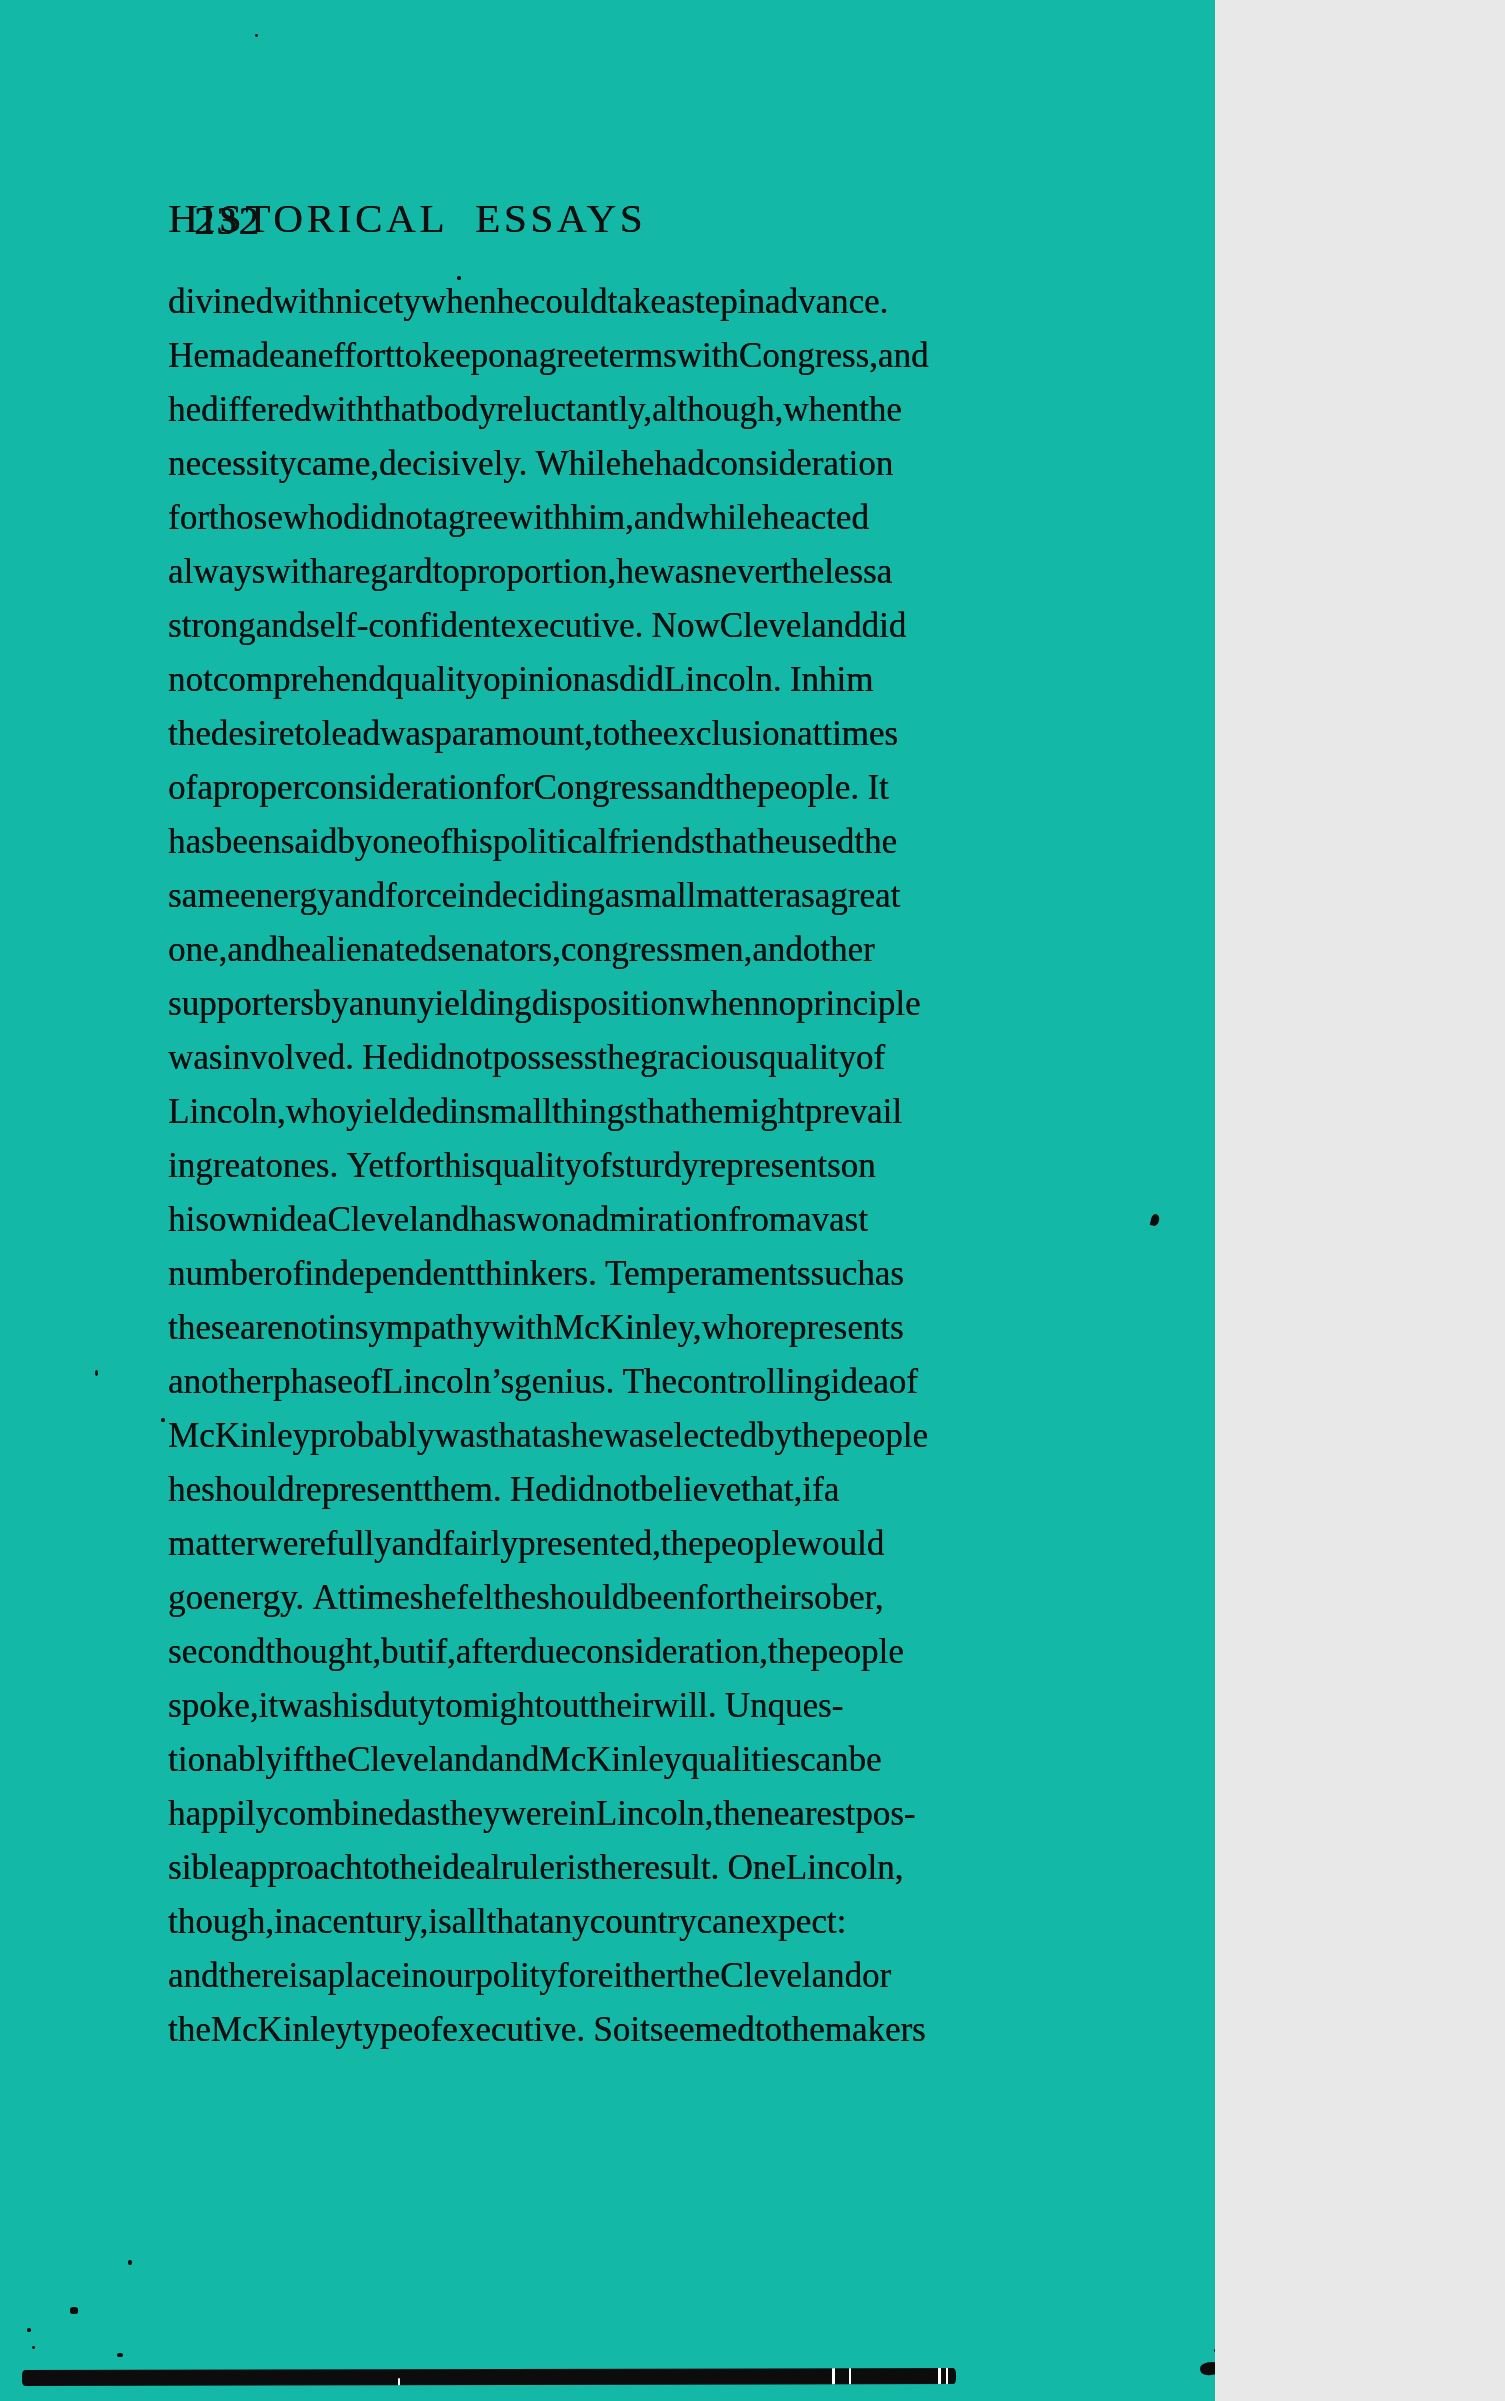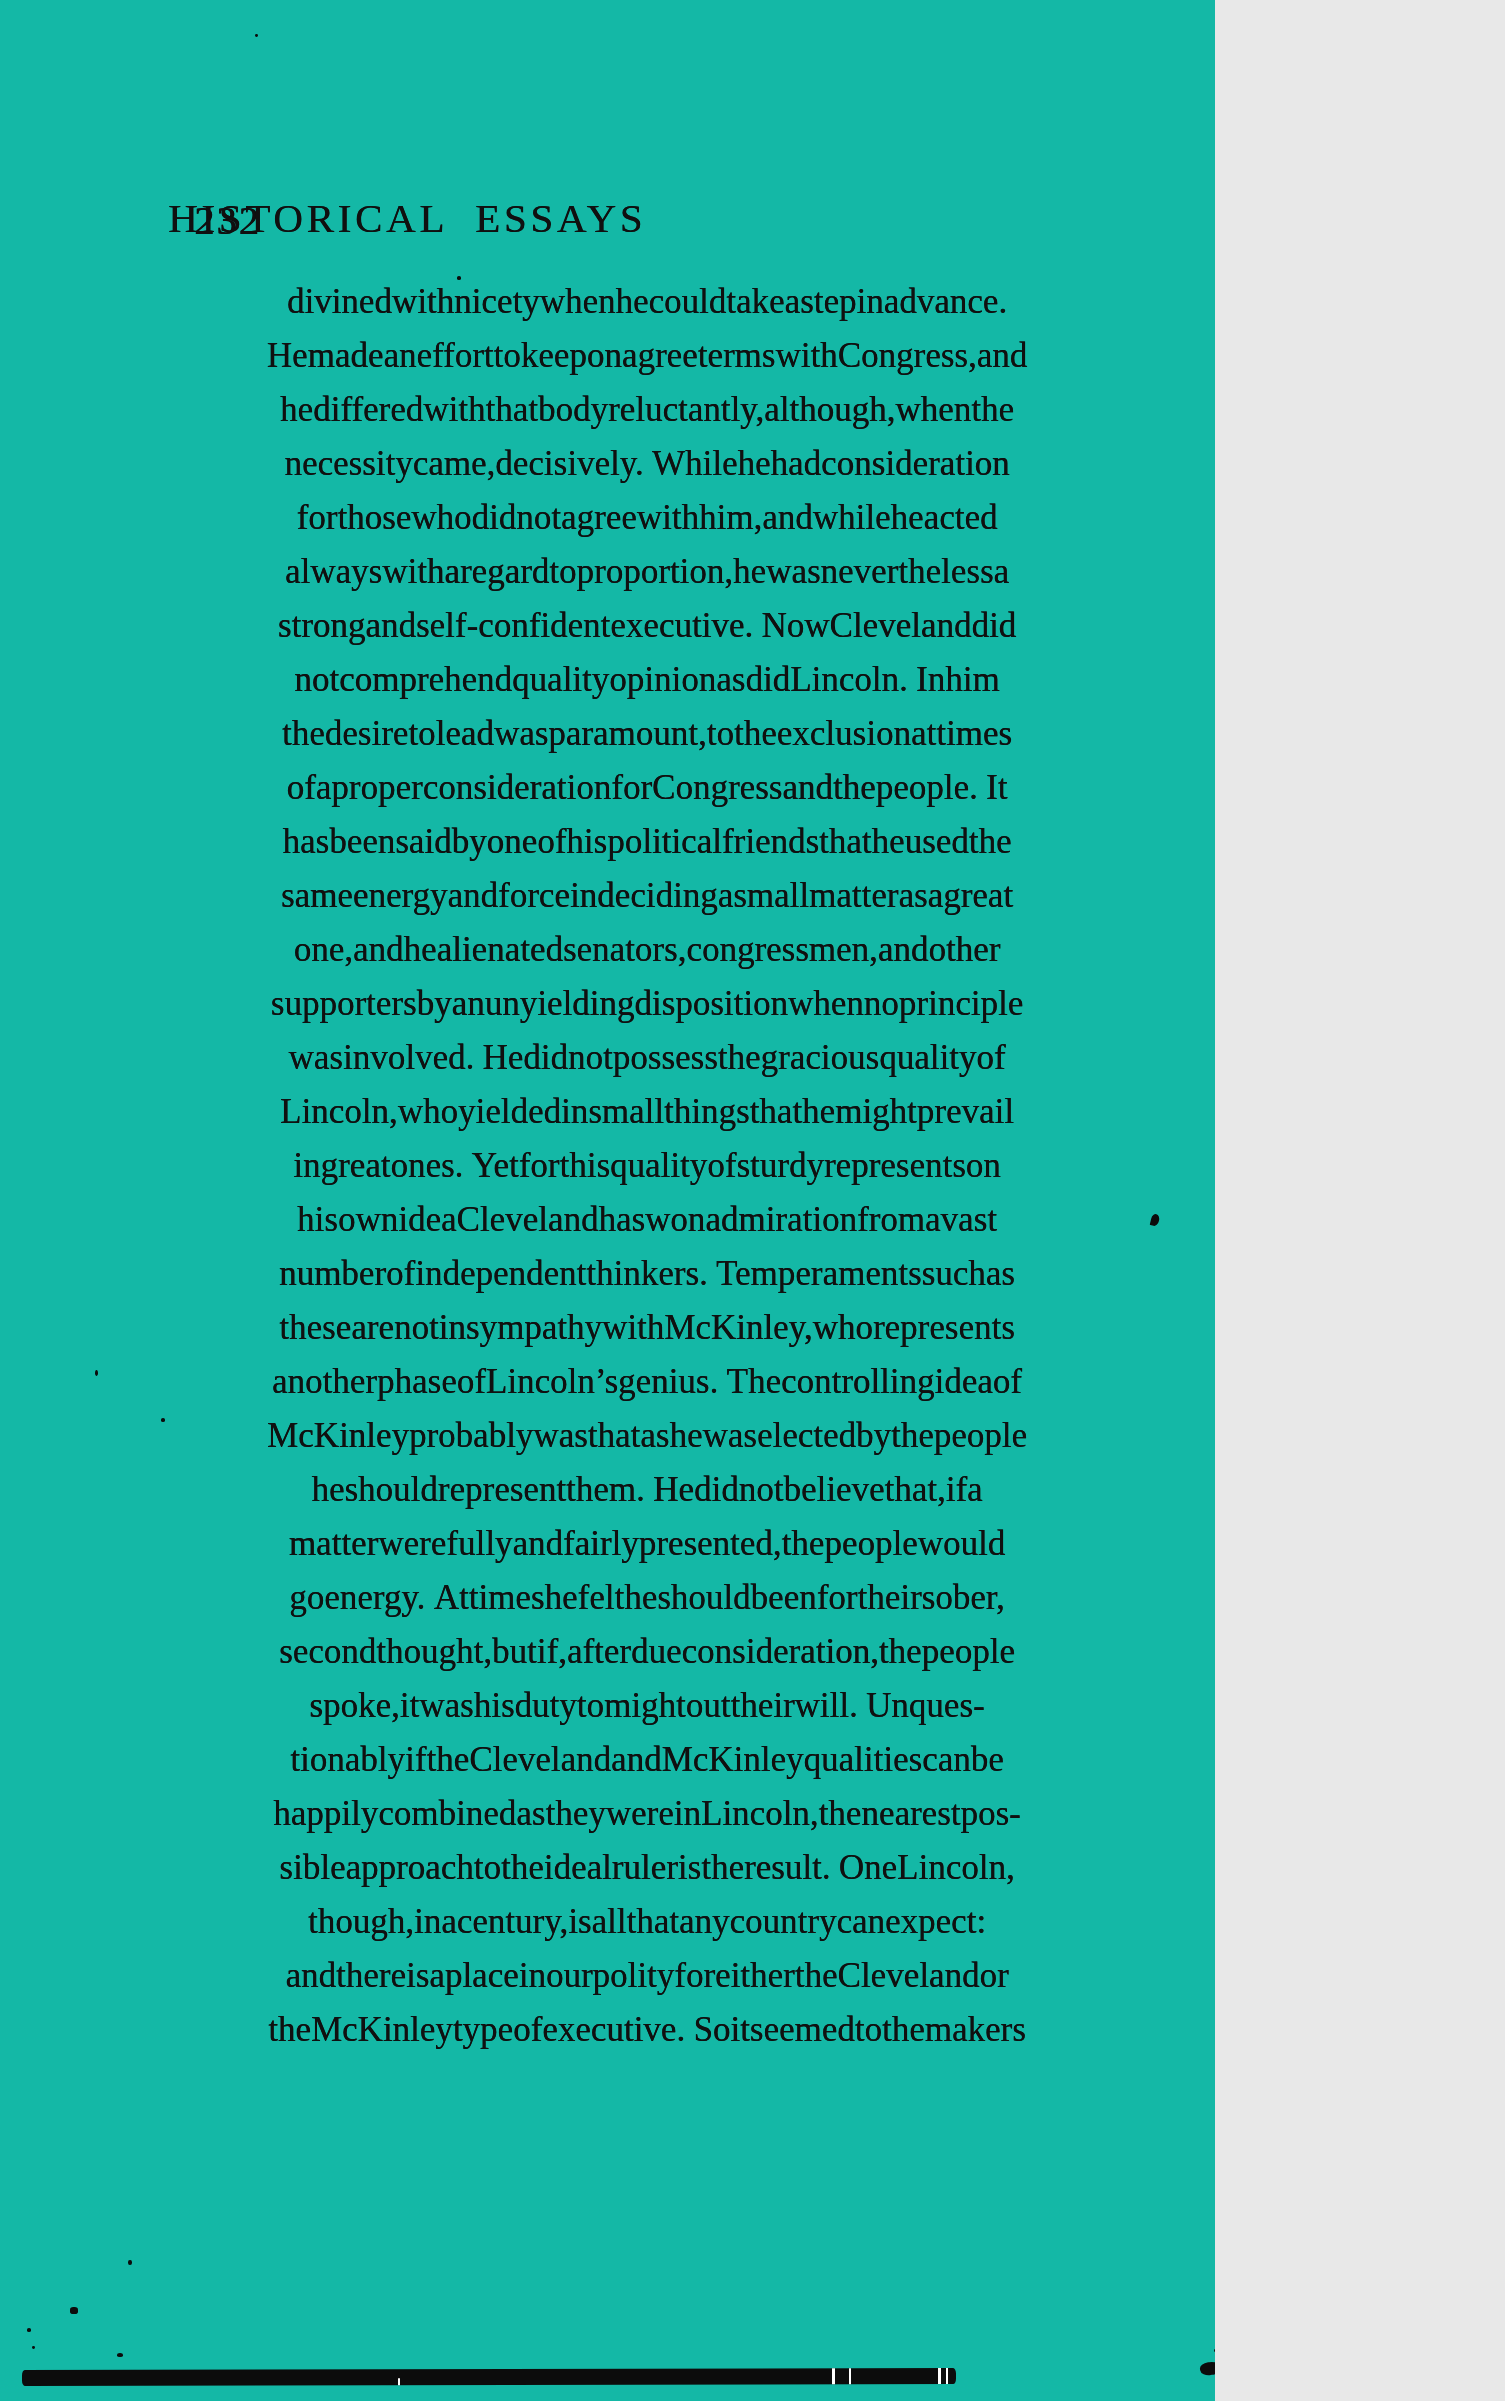--- a/index.html
+++ b/index.html
@@ -36,21 +36,21 @@
   }
   
   .text-block {
     position: absolute;
     left: 168px;
     top: 282px;
     width: 958px;
   }
   .line {
     display: flex;
-    justify-content: center;
+    justify-content: flex-start;
     align-items: baseline;
     height: 54px;
     font-size: 35px;
     white-space: nowrap;
     text-shadow: 0.3px 0 0 currentColor;
   }
   .line span { flex: 0 0 auto; }
   .line .gap { width: 8.3px; }
   
   .artifact { position: absolute; background: #0c0c0c; }

